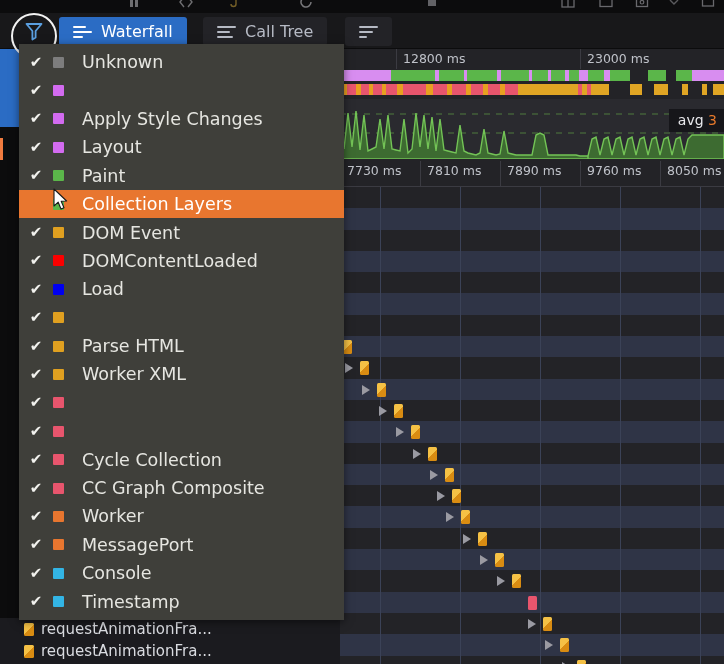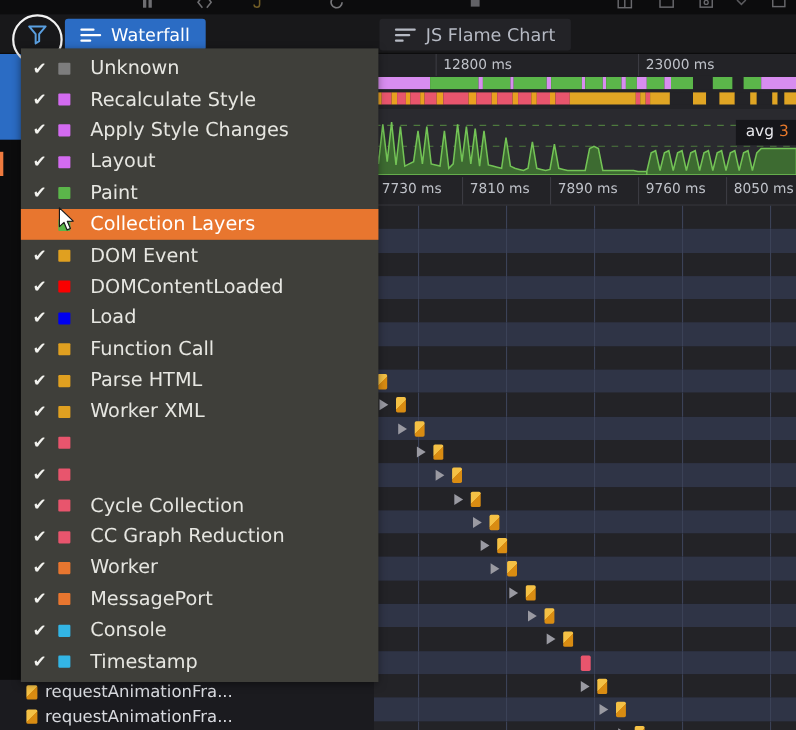--- a/index.html
+++ b/index.html
@@ -574,41 +574,47 @@
 
     <div class="tab waterfall">
       <span class="ic-lines">
         <i style="top:1px;width:13px"></i>
           <i style="top:6px;width:19px"></i>
           <i style="top:11px;width:10px"></i>
       </span>
       <span>Waterfall</span>
     </div>
 
+    <div class="tab calltree">
+      <span class="ic-lines">
+        <i style="top:1px;width:19px"></i>
+          <i style="top:6px;width:13px"></i>
+          <i style="top:11px;width:16px"></i>
+      </span>
+      <span>Call Tree</span>
+    </div>
 
     <div class="tab flame">
       <span class="ic-lines">
         <i style="top:1px;width:19px"></i>
           <i style="top:6px;width:14px"></i>
           <i style="top:11px;width:8px"></i>
       </span>
-      <span>JS Flame Chart</span>
     </div>
   </div>
 
   <div class="menu" id="menu">
       <div class="mitem">
         <span class="mcheck">✔</span>
         <span class="mswatch" style="background: rgb(125, 125, 125);"></span>
         <span class="mlabel">Unknown</span>
       </div>
       <div class="mitem">
         <span class="mcheck">✔</span>
         <span class="mswatch" style="background: rgb(211, 107, 240);"></span>
-        <span class="mlabel">Recalculate Style</span>
       </div>
       <div class="mitem">
         <span class="mcheck">✔</span>
         <span class="mswatch" style="background: rgb(211, 107, 240);"></span>
         <span class="mlabel">Apply Style Changes</span>
       </div>
       <div class="mitem">
         <span class="mcheck">✔</span>
         <span class="mswatch" style="background: rgb(211, 107, 240);"></span>
         <span class="mlabel">Layout</span>
@@ -634,21 +640,20 @@
         <span class="mlabel">DOMContentLoaded</span>
       </div>
       <div class="mitem">
         <span class="mcheck">✔</span>
         <span class="mswatch" style="background: rgb(0, 0, 240);"></span>
         <span class="mlabel">Load</span>
       </div>
       <div class="mitem">
         <span class="mcheck">✔</span>
         <span class="mswatch" style="background: rgb(224, 160, 32);"></span>
-        <span class="mlabel">Function Call</span>
       </div>
       <div class="mitem">
         <span class="mcheck">✔</span>
         <span class="mswatch" style="background: rgb(224, 160, 32);"></span>
         <span class="mlabel">Parse HTML</span>
       </div>
       <div class="mitem">
         <span class="mcheck">✔</span>
         <span class="mswatch" style="background: rgb(224, 160, 32);"></span>
         <span class="mlabel">Worker XML</span>
@@ -662,21 +667,21 @@
         <span class="mswatch" style="background: rgb(232, 85, 109);"></span>
       </div>
       <div class="mitem">
         <span class="mcheck">✔</span>
         <span class="mswatch" style="background: rgb(232, 85, 109);"></span>
         <span class="mlabel">Cycle Collection</span>
       </div>
       <div class="mitem">
         <span class="mcheck">✔</span>
         <span class="mswatch" style="background: rgb(232, 85, 109);"></span>
-        <span class="mlabel">CC Graph Reduction</span>
+        <span class="mlabel">CC Graph Composite</span>
       </div>
       <div class="mitem">
         <span class="mcheck">✔</span>
         <span class="mswatch" style="background: rgb(232, 118, 47);"></span>
         <span class="mlabel">Worker</span>
       </div>
       <div class="mitem">
         <span class="mcheck">✔</span>
         <span class="mswatch" style="background: rgb(232, 118, 47);"></span>
         <span class="mlabel">MessagePort</span>

